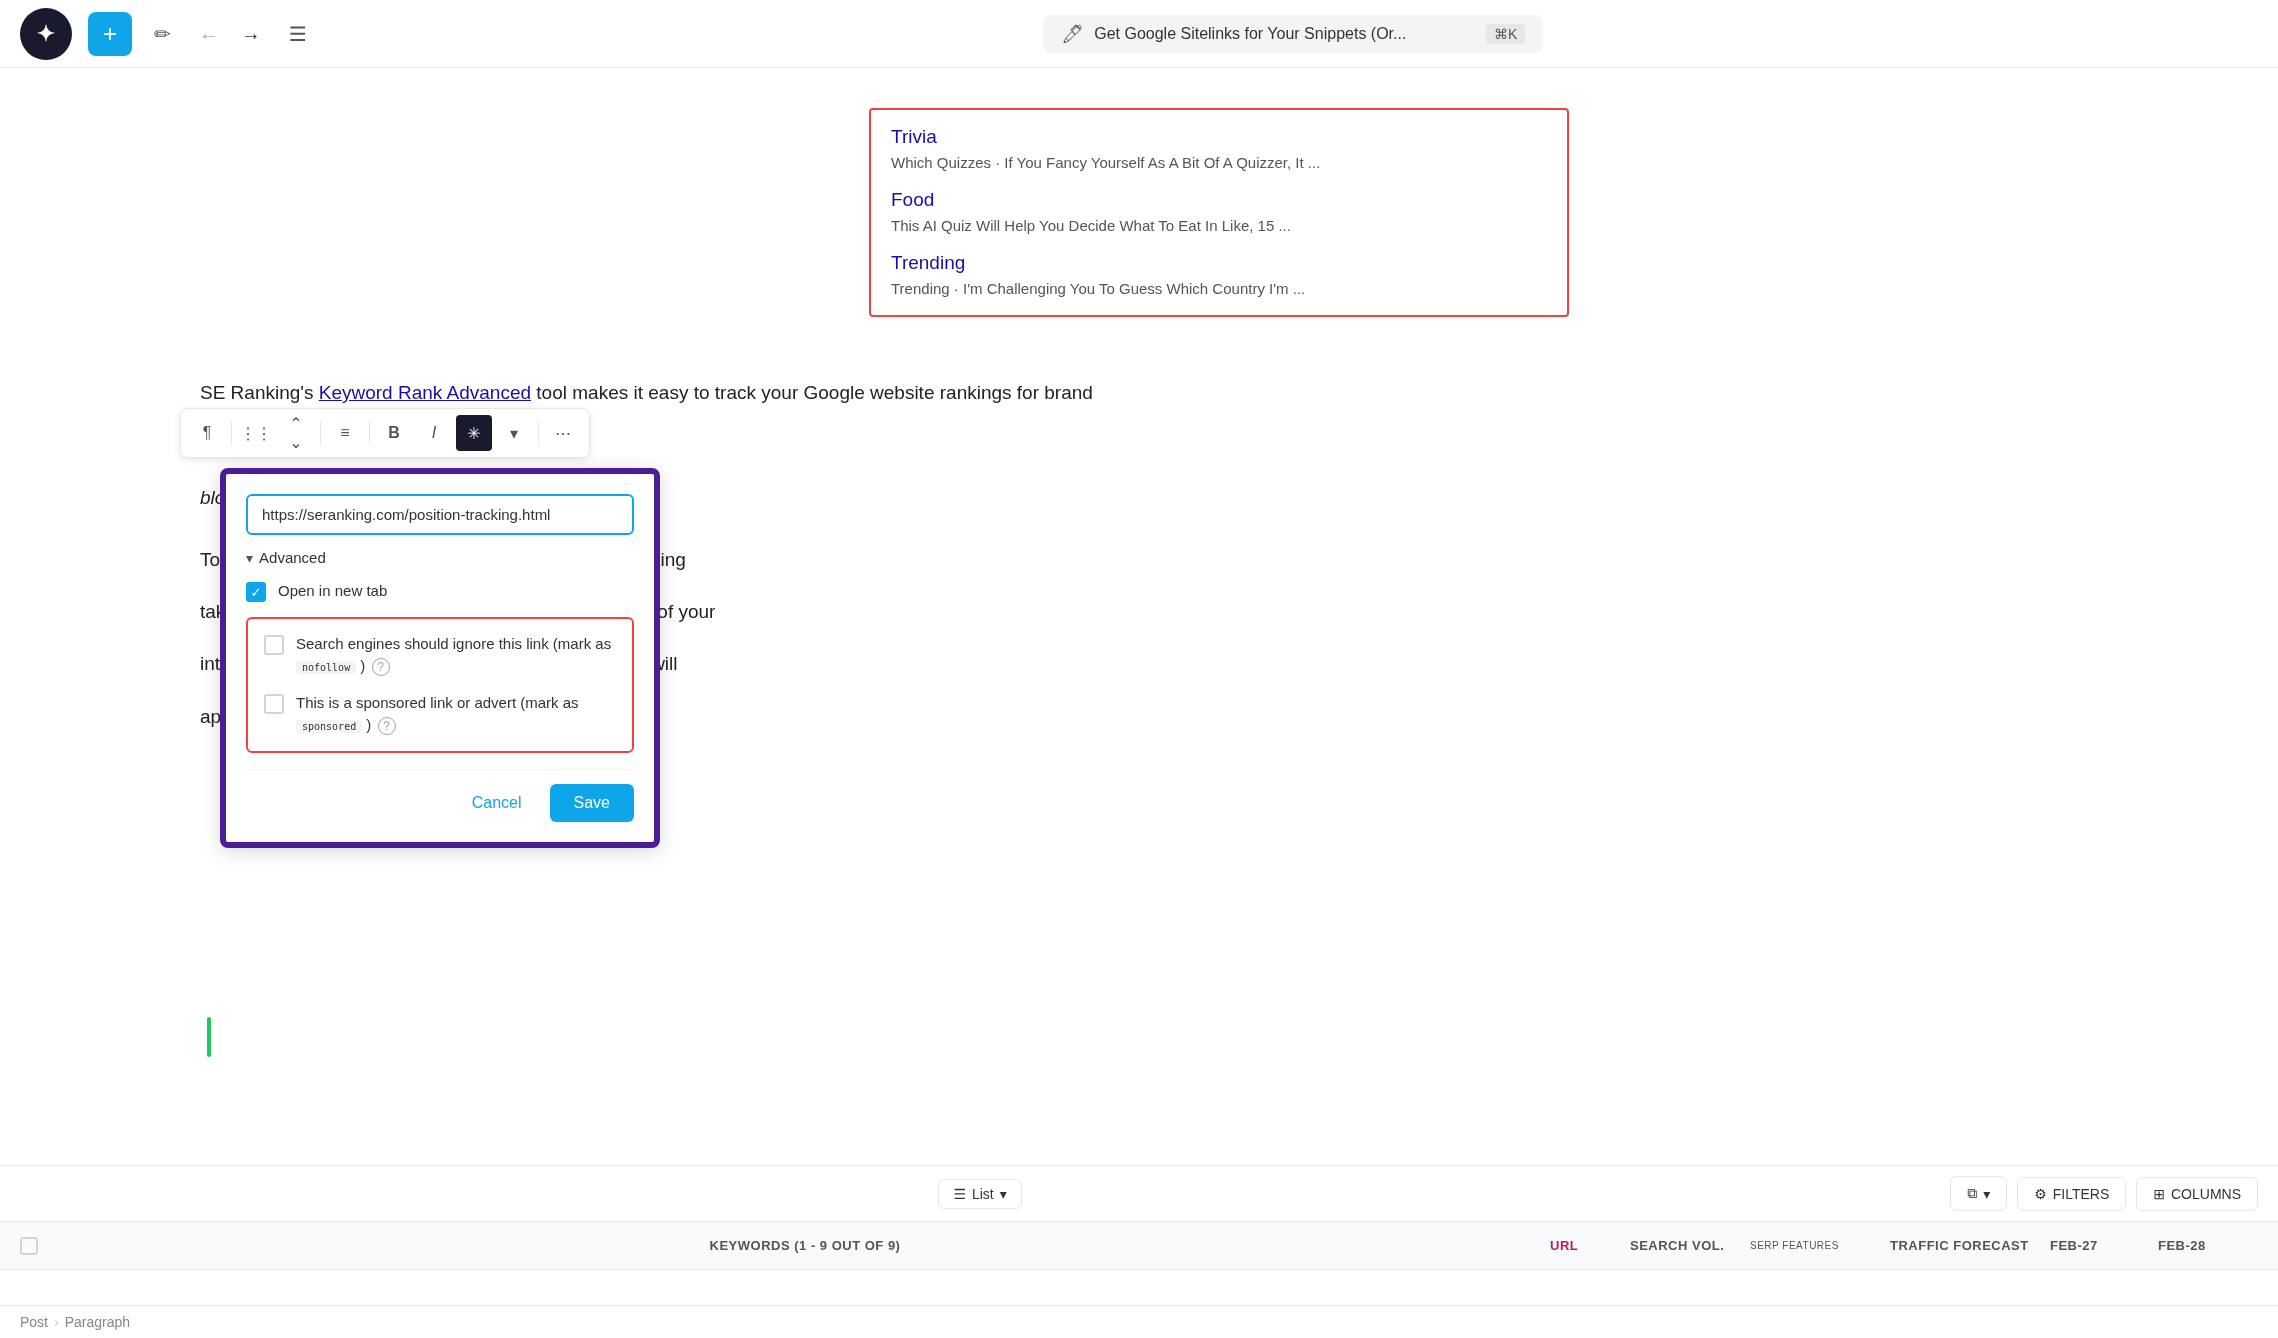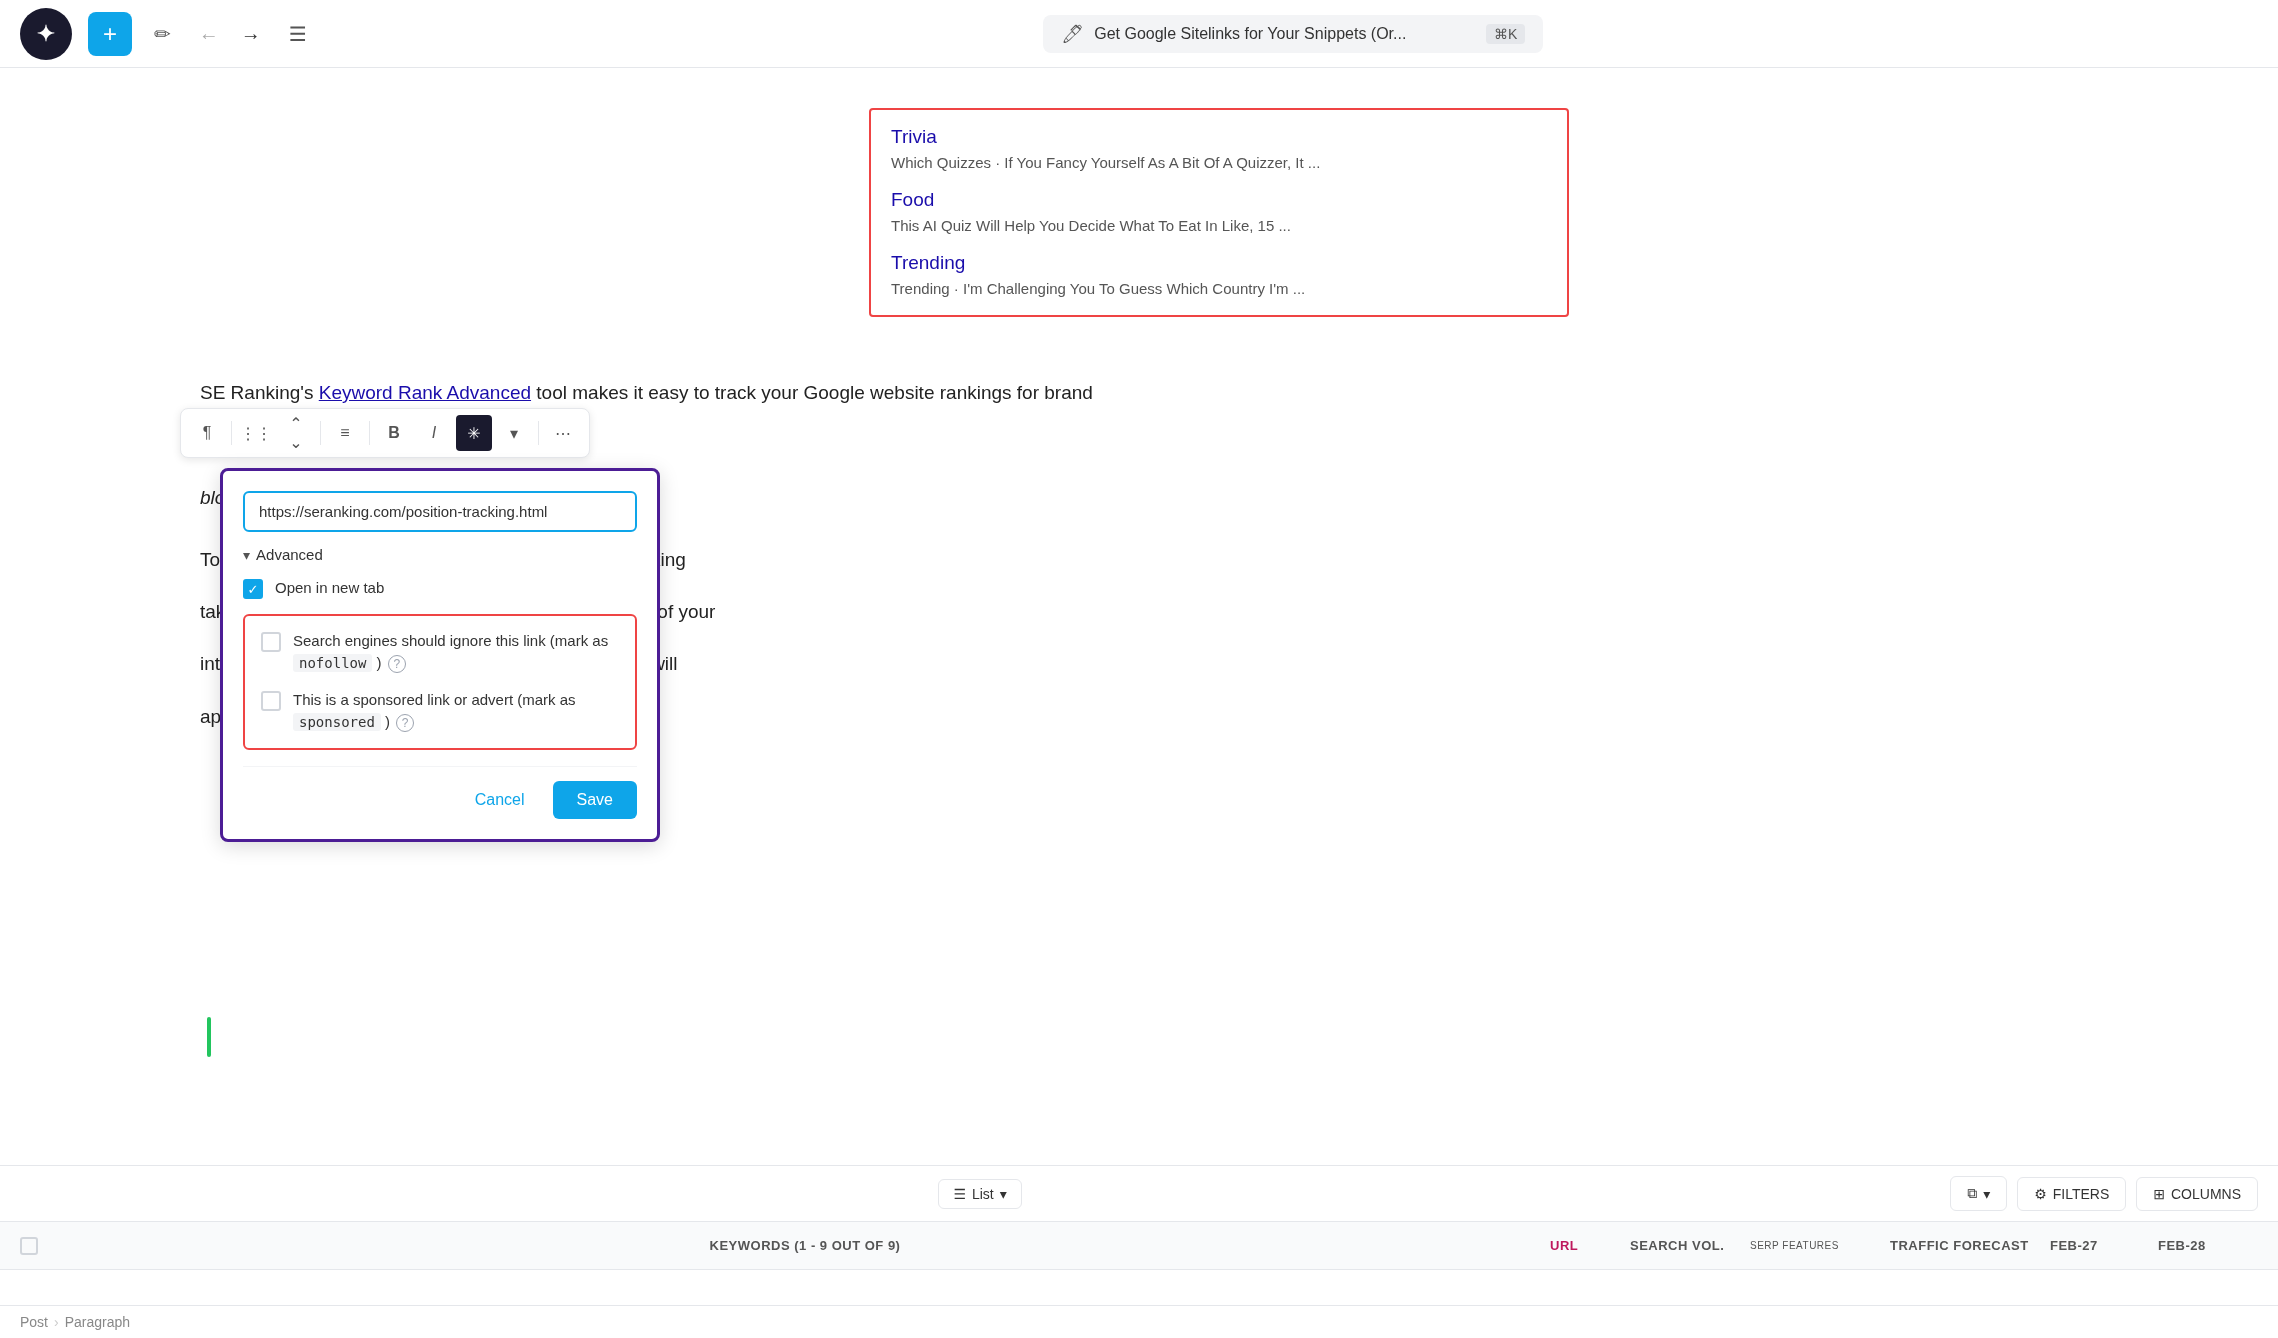--- a/index.html
+++ b/index.html
@@ -200,21 +200,21 @@
       text-decoration-color: #ef4444;
       text-decoration-style: wavy;
     }
 
     
     .link-popup {
       position: absolute;
       top: 400px;
       left: 220px;
       background: #fff;
-      border: 3px solid #4c1d95;
+      border: 6px solid #4c1d95;
       border-radius: 8px;
       padding: 20px;
       width: 440px;
       box-shadow: 0 4px 20px rgba(0,0,0,0.15);
       z-index: 20;
     }
     .link-input {
       width: 100%;
       padding: 10px 14px;
       border: 2px solid #0ea5e9;
@@ -277,21 +277,21 @@
     .checkbox-label {
       font-size: 15px;
       color: #333;
       line-height: 1.5;
     }
     .code-badge {
       background: #f3f4f6;
       padding: 1px 6px;
       border-radius: 3px;
       font-family: monospace;
-      font-size: 14px;
+      font-size: 10px;
       color: #333;
     }
     .help-icon {
       display: inline-flex;
       width: 18px;
       height: 18px;
       border-radius: 50%;
       border: 1.5px solid #9ca3af;
       color: #9ca3af;
       font-size: 12px;

